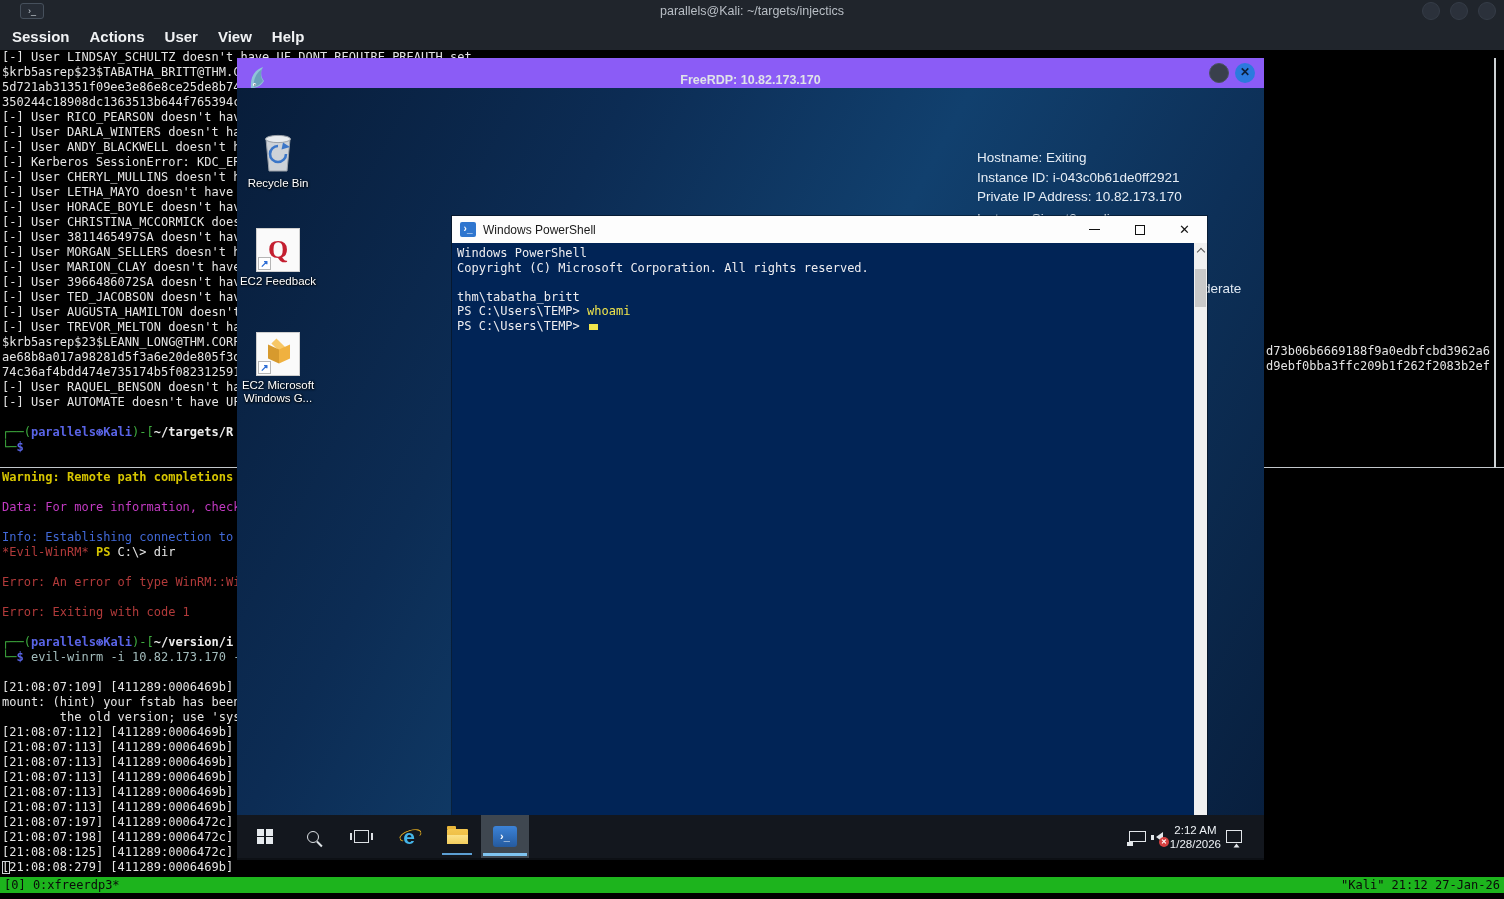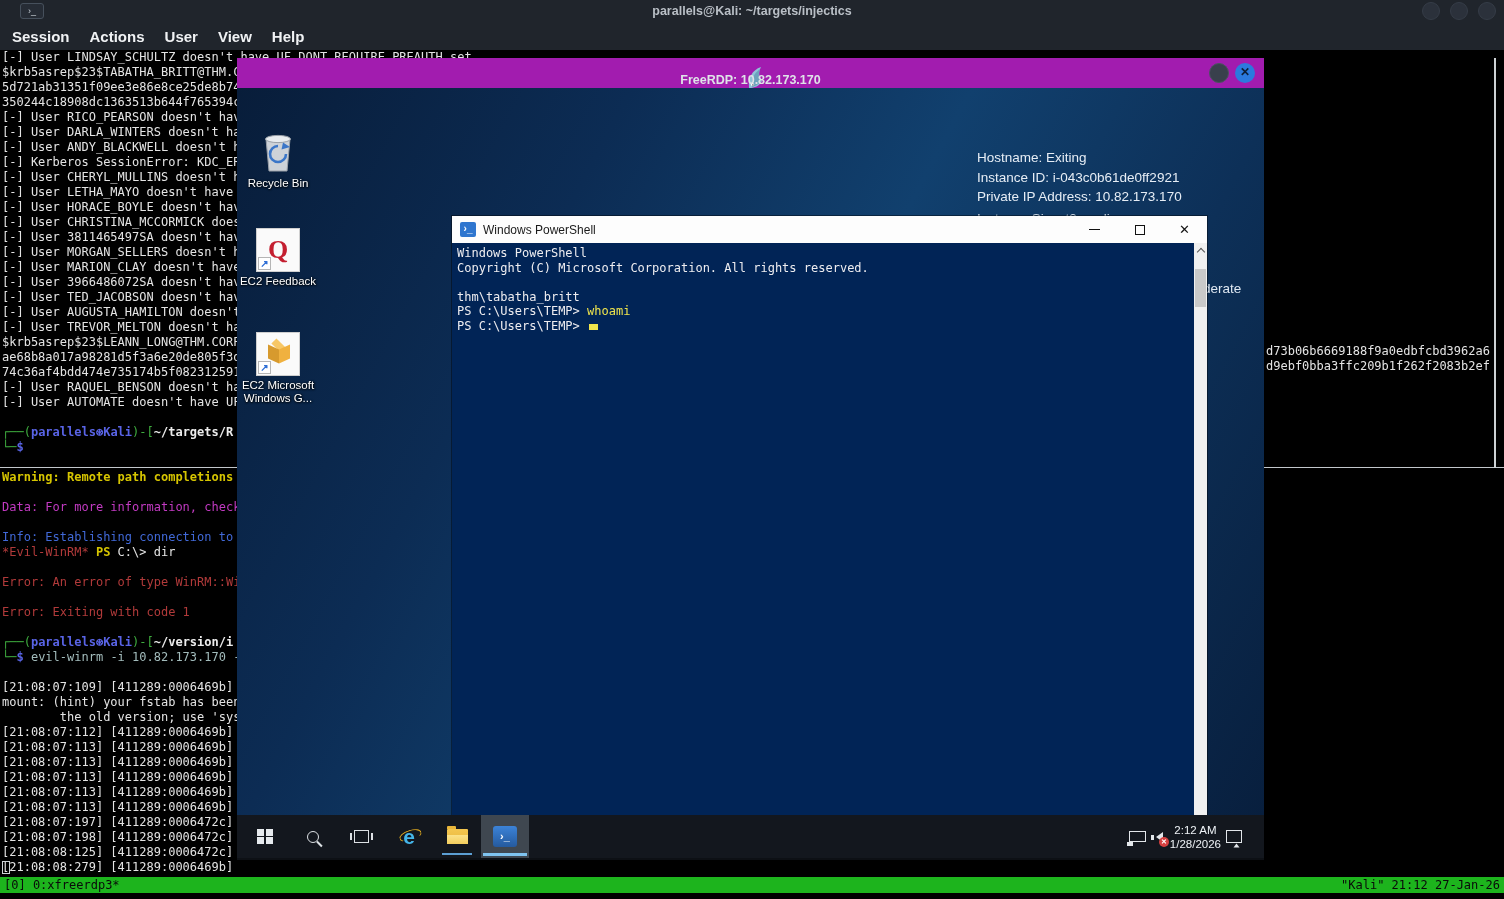--- a/index.html
+++ b/index.html
@@ -6,21 +6,21 @@
   body { margin: 0; background: #000; }
   .screen { position: relative; width: 1504px; height: 899px; overflow: hidden;
             background: #000; font-family: "Liberation Sans", sans-serif; }
 
   
   .titlebar { position: absolute; left: 0; top: 0; width: 1504px; height: 22px;
               background: #20252c; display: flex; align-items: center; justify-content: center; }
   .app-icon { position: absolute; left: 20px; top: 3px; width: 24px; height: 16px;
               background: #262c35; border: 1px solid #46505c; border-radius: 3px;
               color: #cfd6dd; font-size: 9px; line-height: 14px; text-align: center; }
-  .win-title { font-size: 12.5px; font-weight: 700; color: #b9bfc6; }
+  .win-title { font-size: 12.5px; font-weight: 400; color: #b9bfc6; }
   .circles { position: absolute; right: 8px; top: 2px; display: flex; gap: 10px; }
   .circle { width: 18px; height: 18px; border-radius: 50%; background: #2b313b; border: 1px solid #353c47; }
   .menubar { position: absolute; left: 0; top: 22px; width: 1504px; height: 28px;
              background: #20252c; display: flex; align-items: center; padding-left: 2px; }
   .menu-item { font-size: 15px; font-weight: 600; color: #f0f2f4; padding: 0 10px; }
 
   
   .term { position: absolute; left: 0; top: 50px; width: 1504px; height: 827px;
           background: #000; font-family: "DejaVu Sans Mono", monospace; z-index: 0; }
   .term-left { position: absolute; left: 2px; top: 0; }
@@ -36,21 +36,21 @@
   .vline { position: absolute; left: 1494px; top: 58px; width: 2px; height: 410px; background: #ced2d5; z-index: 1; }
   .term-cursor { position: absolute; left: 2px; top: 861px; width: 8px; height: 13px;
                  border: 1px solid #cfd3d6; z-index: 1; }
   .tmux { position: absolute; left: 0; top: 877px; width: 1504px; height: 16px; background: #1db41d;
           color: #0a0a0a; font-family: "DejaVu Sans Mono", monospace; font-size: 12px; line-height: 16px;
           display: flex; justify-content: space-between; padding: 0 4px; z-index: 2; }
 
   
   .rdp { position: absolute; left: 237px; top: 58px; width: 1027px; height: 802px; z-index: 5; }
   .rdp-titlebar { position: absolute; left: 0; top: 0; width: 1027px; height: 43px;
-                  background: #a21caf; display: flex; align-items: center; justify-content: center; }
+                  background: #8b5cf6; display: flex; align-items: center; }
   .rdp-fin { margin-left: 11px; }
   .rdp-title { position: absolute; left: 0; right: 0; text-align: center;
                font-size: 12.5px; font-weight: 600; color: #dfe3e8; }
   .rdp-btns { position: absolute; right: 9px; top: 5px; display: flex; gap: 6px; }
   .btn-min { width: 20px; height: 20px; border-radius: 50%; background: #39404c; border: 1px solid #4a5260; }
   .btn-close { width: 20px; height: 20px; border-radius: 50%; background: #2b7ade; color: #0c1f38;
                font-size: 12px; font-weight: bold; text-align: center; line-height: 19px; }
   .rdp-desktop { position: absolute; left: 0; top: 30px; width: 1027px; height: 727px; overflow: hidden;
                  background: linear-gradient(118deg,#081d3a 0%,#0c2c54 28%,#11406e 52%,#0d3058 74%,#081f3e 100%); }
 

